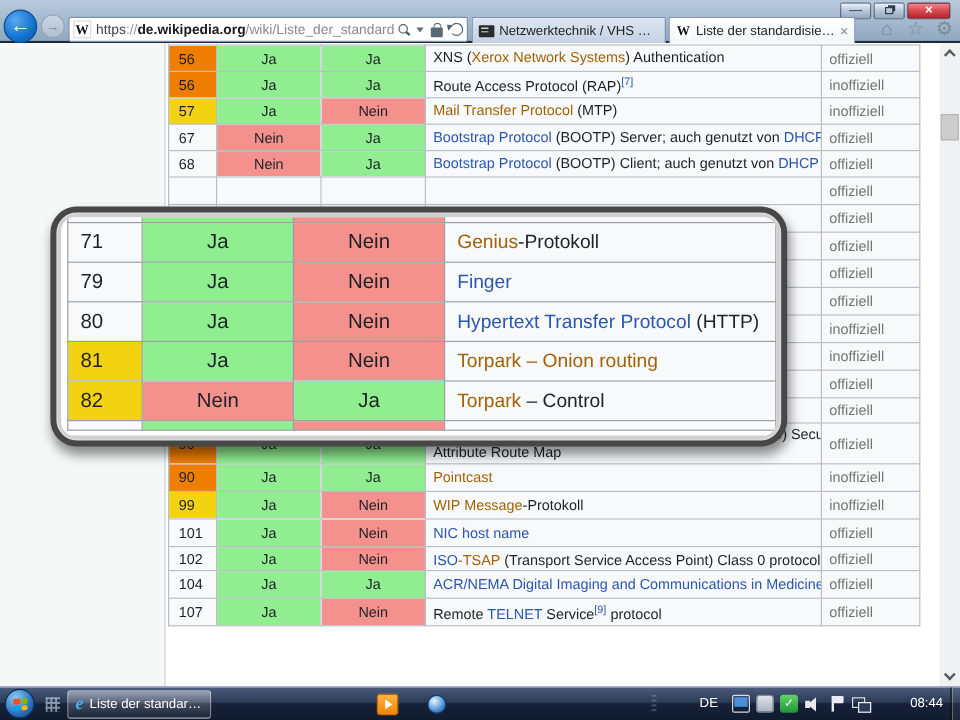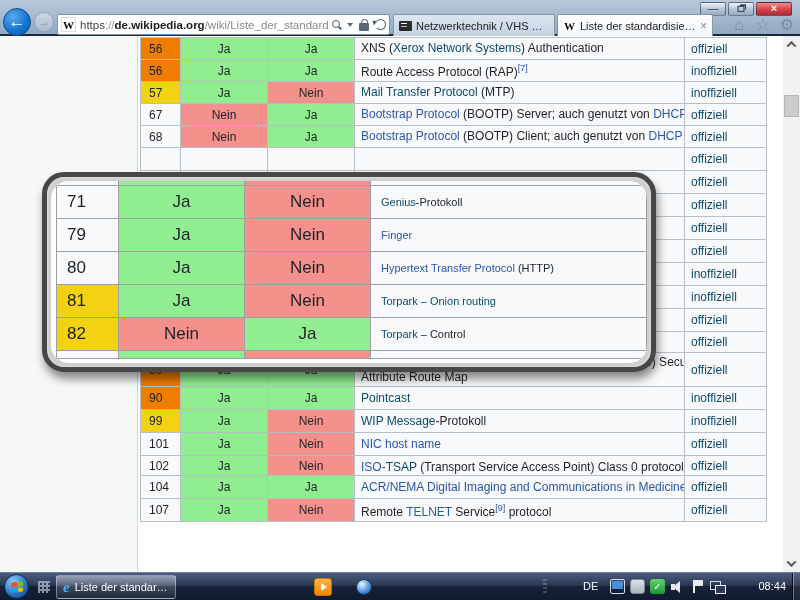--- a/index.html
+++ b/index.html
@@ -57,44 +57,44 @@
   .content{position:absolute;left:139px;top:0;width:644px;height:536px;background:#fff;overflow:hidden;}
   table.ports{border-collapse:collapse;table-layout:fixed;width:626px;margin:1px 0 0 1px;}
   table.ports td{border:1px solid #b8bec6;padding:0;overflow:hidden;background:#f8f9fa;}
   .c-port{font-size:12px;color:#1d2125;padding-left:8px !important;}
   .pc-o{background:#ef7d00 !important;}
   .pc-y{background:#f2d211 !important;}
   .c-yn{text-align:center;font-size:12px;color:#1d2125;}
   .c-yn.yes{background:#90ee90 !important;}
   .c-yn.no{background:#f4918d !important;}
   .c-desc{font-size:12px;padding-left:6px !important;white-space:nowrap;line-height:15px;}
-  .c-status{font-size:12px;color:#0c4a6e;padding-left:6px !important;}
+  .c-status{font-size:12px;color:#737373;padding-left:6px !important;}
   .s-p{color:#1d2125;}
   .s-b{color:#2a55b0;}
-  .s-r{color:#0c4a6e;}
+  .s-r{color:#a16207;}
   .s-sup{color:#2a55b0;font-size:9px;vertical-align:super;}
 
   
   .vscroll{position:absolute;right:0;top:0;width:17px;height:536px;background:#f0f1f2;}
   .vs-btn{position:absolute;left:0;width:17px;height:17px;display:flex;align-items:center;justify-content:center;}
   .chev{width:7px;height:7px;border-left:2px solid #5a5a5a;border-top:2px solid #5a5a5a;}
   .chev.up{transform:rotate(45deg) translate(1px,1px);}
   .chev.down{transform:rotate(225deg) translate(1px,1px);}
   .vs-thumb{position:absolute;left:1px;top:59px;width:15px;height:22px;background:#cdcdcd;border:1px solid #b5b5b5;}
 
   
   .magnifier{position:absolute;left:42px;top:172px;width:614px;height:200px;
     border:5px solid #474747;border-radius:22px;background:#cfcfcf;padding:4px;
     box-shadow:2px 7px 10px rgba(0,0,0,.45), inset 0 0 2px #fff;}
-  .mag-inner{width:100%;height:100%;background:#fff;border-radius:18px;overflow:hidden;}
+  .mag-inner{width:100%;height:100%;background:#fff;border-radius:11px;overflow:hidden;}
   table.magtbl{border-collapse:collapse;table-layout:fixed;width:590px;margin:-4px 0 0 5px;}
   table.magtbl td{border:1px solid #9aa0a6;padding:0;overflow:hidden;background:#f8f9fa;}
   .magtbl .c-port{font-size:17px;padding-left:10px !important;}
   .magtbl .c-yn{font-size:17px;}
-  .magtbl .c-desc{font-size:11px;padding-left:10px !important;}
+  .magtbl .c-desc{font-size:16px;padding-left:10px !important;}
 
   
   .taskbar{position:absolute;left:0;top:572px;width:800px;height:28px;
     background:linear-gradient(#4a5b7d,#2c3a55 45%,#17223a 50%,#101b2e);
     border-top:1px solid #68809f;}
   .orb{position:absolute;left:4px;top:1px;width:25px;height:25px;border-radius:50%;
     background:radial-gradient(circle at 35% 28%,#8ccaf5,#2f77c4 55%,#0b3a74);
     border:1px solid #0a2c55;display:flex;align-items:center;justify-content:center;}
   .orbflag{width:12px;height:10px;display:grid;grid-template-columns:1fr 1fr;grid-template-rows:1fr 1fr;gap:1px;transform:skewY(-4deg);}
   .orbflag span{border-radius:1.5px;}

